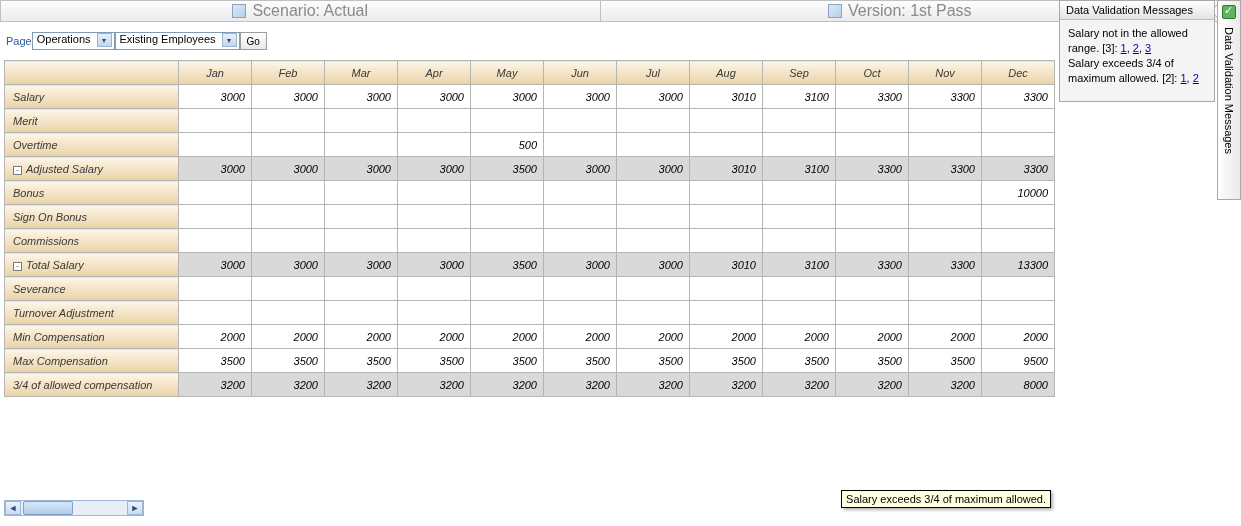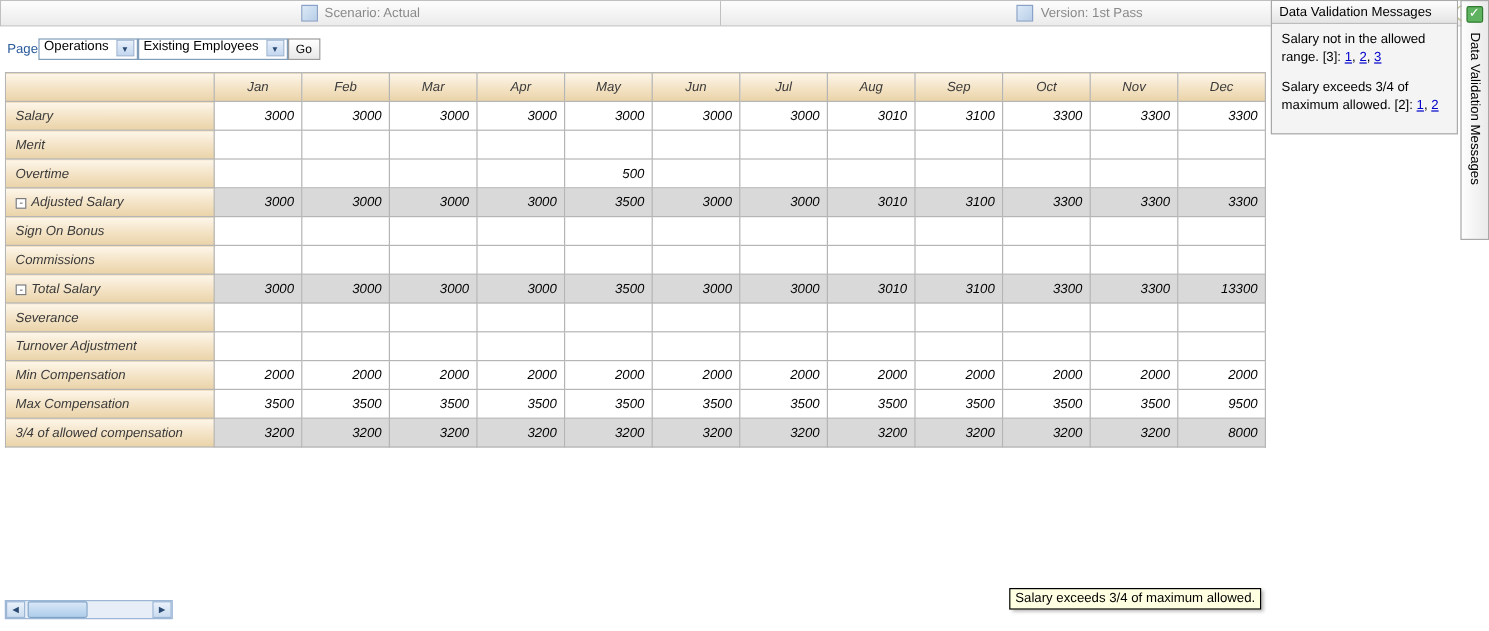--- a/index.html
+++ b/index.html
@@ -19,21 +19,21 @@
     height: 22px;
     border: 1px solid #c0c0c0;
   }
   .top-bar .seg {
     flex: 1;
     display: flex;
     align-items: center;
     justify-content: center;
     background: linear-gradient(to bottom, #fdfdfd, #ebebeb);
     color: #8a8a8a;
-    font-size: 11px;
+    font-size: 16px;
     border-right: 1px solid #c0c0c0;
     gap: 6px;
   }
   .top-bar .seg:last-child { flex: 0 0 40px; border-right: none; justify-content: center; }
   .page-row {
     display: flex;
     align-items: center;
     gap: 0;
     padding: 10px 18px 6px 6px;
   }
@@ -299,20 +299,36 @@
           <td>3000</td>
           <td>3000</td>
           <td>3010</td>
           <td>3100</td>
           <td>3300</td>
           <td>3300</td>
           <td>3300</td>
           <td class="stubcell"></td>
         </tr>
         <tr>
+          <th class="rowhdr"><span>Bonus</span></th>
+          <td></td>
+          <td></td>
+          <td></td>
+          <td></td>
+          <td></td>
+          <td></td>
+          <td></td>
+          <td></td>
+          <td></td>
+          <td></td>
+          <td></td>
+          <td>10000</td>
+          <td class="stubcell"></td>
+        </tr>
+        <tr>
           <th class="rowhdr"><span>Sign On Bonus</span></th>
           <td></td>
           <td></td>
           <td></td>
           <td></td>
           <td></td>
           <td></td>
           <td></td>
           <td></td>
           <td></td>
@@ -443,21 +459,21 @@
       <div class="thumb"></div>
     </div>
   <div class="arrow">►</div>
 </div>
 
 <div class="tooltip">Salary exceeds 3/4 of maximum allowed.</div>
 
 <div class="panel">
   <div class="title">Data Validation Messages</div>
   <div class="body" id="panel-body">
-      <div style="margin-bottom: 10px;"><span>Salary not in the allowed range. [3]: </span><a href="#">1</a>, <a href="#">2</a>, <a href="#">3</a></div>
+      <div style=""><span>Salary not in the allowed range. [3]: </span><a href="#">1</a>, <a href="#">2</a>, <a href="#">3</a></div>
       <div style="margin-bottom: 10px;"><span>Salary exceeds 3/4 of maximum allowed. [2]: </span><a href="#">1</a>, <a href="#">2</a></div>
     </div>
 </div>
 
 <div class="side-tab">
   <span class="ico"></span>
   <span class="vtext">Data Validation Messages</span>
 </div>
 
 </body></html>

